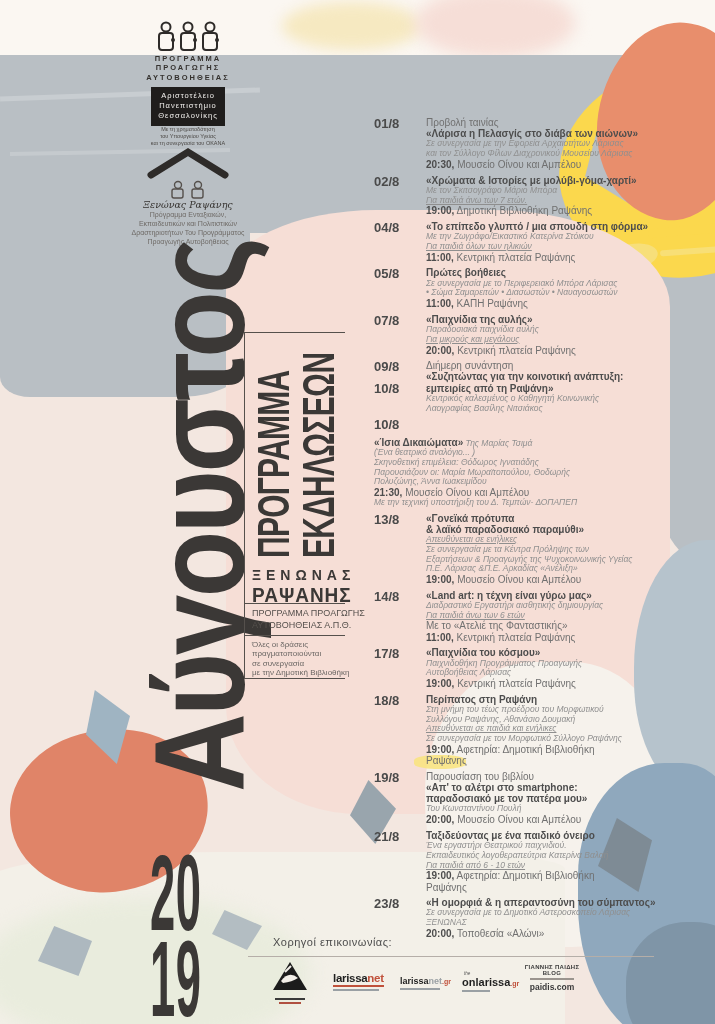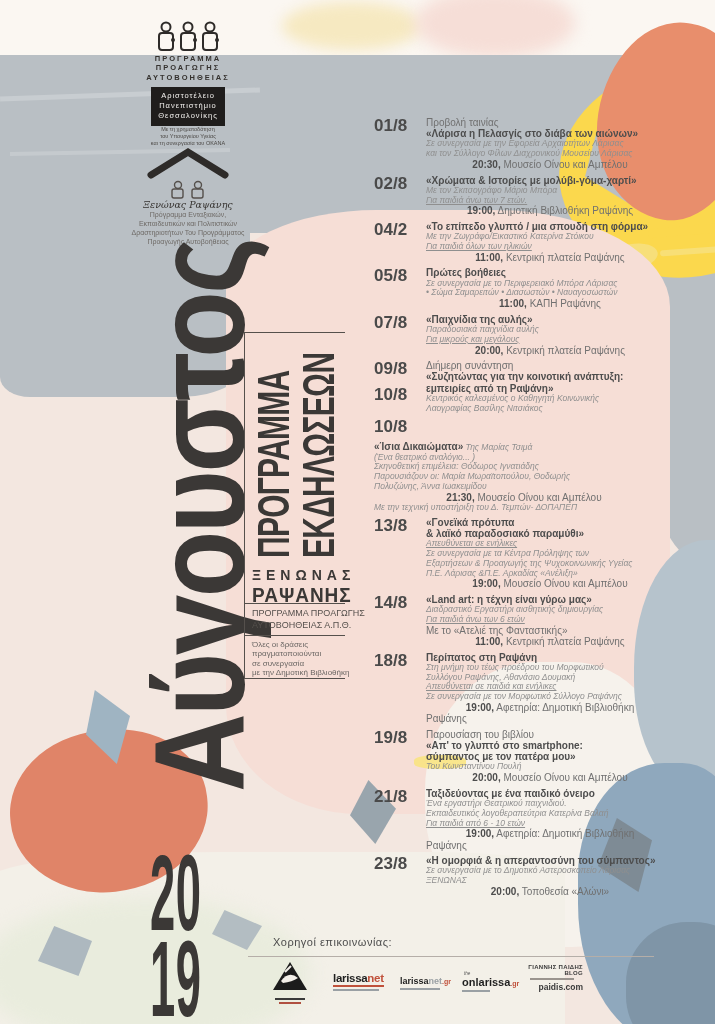--- a/index.html
+++ b/index.html
@@ -62,49 +62,49 @@
   .hl1{top:332px;} .hl2{top:603px;} .hl3{top:635px;} .hl4{top:678px;}
   .xenonas{left:252px;top:567px;}
   .xen-spaced{font-size:14px;font-weight:bold;letter-spacing:5px;color:#3b3836;}
   .xen-bold{font-size:20px;font-weight:bold;letter-spacing:1px;color:#3b3836;transform:scaleX(0.95);transform-origin:0 0;margin-top:1px;}
   .apth{left:252px;top:608px;font-size:9px;color:#55504c;line-height:1.3;white-space:pre-line;}
   .venue-note{left:252px;top:640px;font-size:8px;color:#6b6764;line-height:1.18;white-space:pre-line;}
   
   .events{left:374px;top:117px;width:300px;display:flex;flex-direction:column;gap:4.5px;}
   .event{display:flex;gap:10px;}
   .event-dates{width:42px;flex:none;}
-  .event-date{font-size:17px;font-weight:bold;color:#4a4a4a;line-height:1.1;}
+  .event-date{font-size:13px;font-weight:bold;color:#4a4a4a;line-height:1.1;}
   .event-date + .event-date{margin-top:7px;}
   .event-body{flex:1;}
   .ln{}
   .ln-t{font-size:10px;font-weight:bold;color:#4d4d4d;line-height:1.12;}
   .ln-p{font-size:10px;color:#707070;line-height:1.12;}
   .ln-i{font-size:8.5px;font-style:italic;color:#8f8f8f;line-height:1.15;}
   .ln-u{font-size:8.5px;font-style:italic;color:#8f8f8f;line-height:1.15;text-decoration:underline;}
-  .ln-tm{font-size:10px;color:#707070;line-height:1.12;text-align:center;}
+  .ln-tm{font-size:10px;color:#707070;line-height:1.12;}
   .ln-c{font-size:10px;color:#707070;line-height:1.12;}
   .tm{font-weight:bold;color:#4d4d4d;}
   .it{font-weight:normal;font-style:italic;color:#8f8f8f;font-size:8.5px;}
   
   .sponsor-label{left:273px;top:936px;font-size:11px;color:#4c4c4c;letter-spacing:.5px;}
   .sponsor-rule{left:248px;top:956px;width:406px;height:1px;background:#b5aea8;}
   .sp-triangle{left:270px;top:960px;width:40px;text-align:center;}
   .sp-cap1{width:30px;height:2px;background:#3a3a3a;margin:2px auto 0;}
   .sp-cap2{width:22px;height:2px;background:#b05040;margin:2px auto 0;}
   .sp-larissanet{left:333px;top:972px;}
   .wm-big{font-size:11.5px;font-weight:bold;letter-spacing:-0.3px;}
   .wm-black{color:#1f1f1f;} .wm-red{color:#c0513b;} .wm-gray{color:#9aa0a4;}
   .wm-bar-red{height:2px;background:#c0513b;margin-top:1px;}
   .wm-bar-gray{height:2px;background:#9aa0a4;margin-top:2px;}
   .sp-larissanetgr{left:400px;top:976px;}
   .wm-mid{font-size:9px;font-weight:bold;}
   .wm-grsuffix{font-size:7px;color:#c0513b;font-weight:bold;}
   .sp-onlarissa{left:462px;top:971px;}
   .wm-the{font-size:4.5px;color:#555;font-style:italic;margin-left:2px;}
-  .sp-paidis{left:521px;top:964px;width:62px;text-align:right;}
+  .sp-paidis{left:521px;top:964px;width:62px;text-align:center;}
   .paidis-title{font-size:6px;font-weight:bold;color:#3b3b3b;letter-spacing:.3px;}
   .paidis-bar{width:44px;height:1.5px;background:#9a948e;margin:2px auto;}
   .paidis-site{font-size:8.5px;font-weight:bold;color:#3b3b3b;}
 </style>
 </head>
 <body>
 
 <div class="poster">
 
   <div class="abs top-strip"></div>
@@ -226,21 +226,21 @@
         </div>
         <div class="event-body">
           <div class="ln ln-t">«Χρώματα &amp; Ιστορίες με μολύβι-γόμα-χαρτί»</div>
           <div class="ln ln-i">Με τον Σκιτσογράφο Μάριο Μπόρα</div>
           <div class="ln ln-u">Για παιδιά άνω των 7 ετών.</div>
           <div class="ln ln-tm"><span class="tm">19:00,</span> Δημοτική Βιβλιοθήκη Ραψάνης</div>
         </div>
       </div>
       <div class="event">
         <div class="event-dates">
-          <div class="event-date">04/2</div>
+          <div class="event-date">04/8</div>
         </div>
         <div class="event-body">
           <div class="ln ln-t">«Το επίπεδο γλυπτό / μια σπουδή στη φόρμα»</div>
           <div class="ln ln-i">Με την Ζωγράφο/Εικαστικό Κατερίνα Στόικου</div>
           <div class="ln ln-u">Για παιδιά όλων των ηλικιών</div>
           <div class="ln ln-tm"><span class="tm">11:00,</span> Κεντρική πλατεία Ραψάνης</div>
         </div>
       </div>
       <div class="event">
         <div class="event-dates">
@@ -314,40 +314,51 @@
         <div class="event-body">
           <div class="ln ln-t">«Land art: η τέχνη είναι γύρω μας»</div>
           <div class="ln ln-i">Διαδραστικό Εργαστήρι αισθητικής δημιουργίας</div>
           <div class="ln ln-u">Για παιδιά άνω των 6 ετών</div>
           <div class="ln ln-p">Με το «Ατελιέ της Φανταστικής»</div>
           <div class="ln ln-tm"><span class="tm">11:00,</span> Κεντρική πλατεία Ραψάνης</div>
         </div>
       </div>
       <div class="event">
         <div class="event-dates">
+          <div class="event-date">17/8</div>
+        </div>
+        <div class="event-body">
+          <div class="ln ln-t">«Παιχνίδια του κόσμου»</div>
+          <div class="ln ln-i">Παιχνιδοθήκη Προγράμματος Προαγωγής</div>
+          <div class="ln ln-i">Αυτοβοήθειας Λάρισας</div>
+          <div class="ln ln-tm"><span class="tm">19:00,</span> Κεντρική πλατεία Ραψάνης</div>
+        </div>
+      </div>
+      <div class="event">
+        <div class="event-dates">
           <div class="event-date">18/8</div>
         </div>
         <div class="event-body">
           <div class="ln ln-t">Περίπατος στη Ραψάνη</div>
           <div class="ln ln-i">Στη μνήμη του τέως προέδρου του Μορφωτικού</div>
           <div class="ln ln-i">Συλλόγου Ραψάνης, Αθανάσιο Δουμακή</div>
           <div class="ln ln-u">Απευθύνεται σε παιδιά και ενήλικες</div>
           <div class="ln ln-i">Σε συνεργασία με τον Μορφωτικό Σύλλογο Ραψάνης</div>
           <div class="ln ln-tm"><span class="tm">19:00,</span> Αφετηρία: Δημοτική Βιβλιοθήκη</div>
           <div class="ln ln-c">Ραψάνης</div>
         </div>
       </div>
       <div class="event">
         <div class="event-dates">
           <div class="event-date">19/8</div>
         </div>
         <div class="event-body">
           <div class="ln ln-p">Παρουσίαση του βιβλίου</div>
-          <div class="ln ln-t">«Απ' το γλυπτό στο smartphone:</div>
-          <div class="ln ln-t">σύμπαντος με τον πατέρα μου»</div>
+          <div class="ln ln-t">«Απ' το αλέτρι στο smartphone:</div>
+          <div class="ln ln-t">παραδοσιακό με τον πατέρα μου»</div>
           <div class="ln ln-i">Του Κωνσταντίνου Πουλή</div>
           <div class="ln ln-tm"><span class="tm">20:00,</span> Μουσείο Οίνου και Αμπέλου</div>
         </div>
       </div>
       <div class="event">
         <div class="event-dates">
           <div class="event-date">21/8</div>
         </div>
         <div class="event-body">
           <div class="ln ln-t">Ταξιδεύοντας με ένα παιδικό όνειρο</div>

